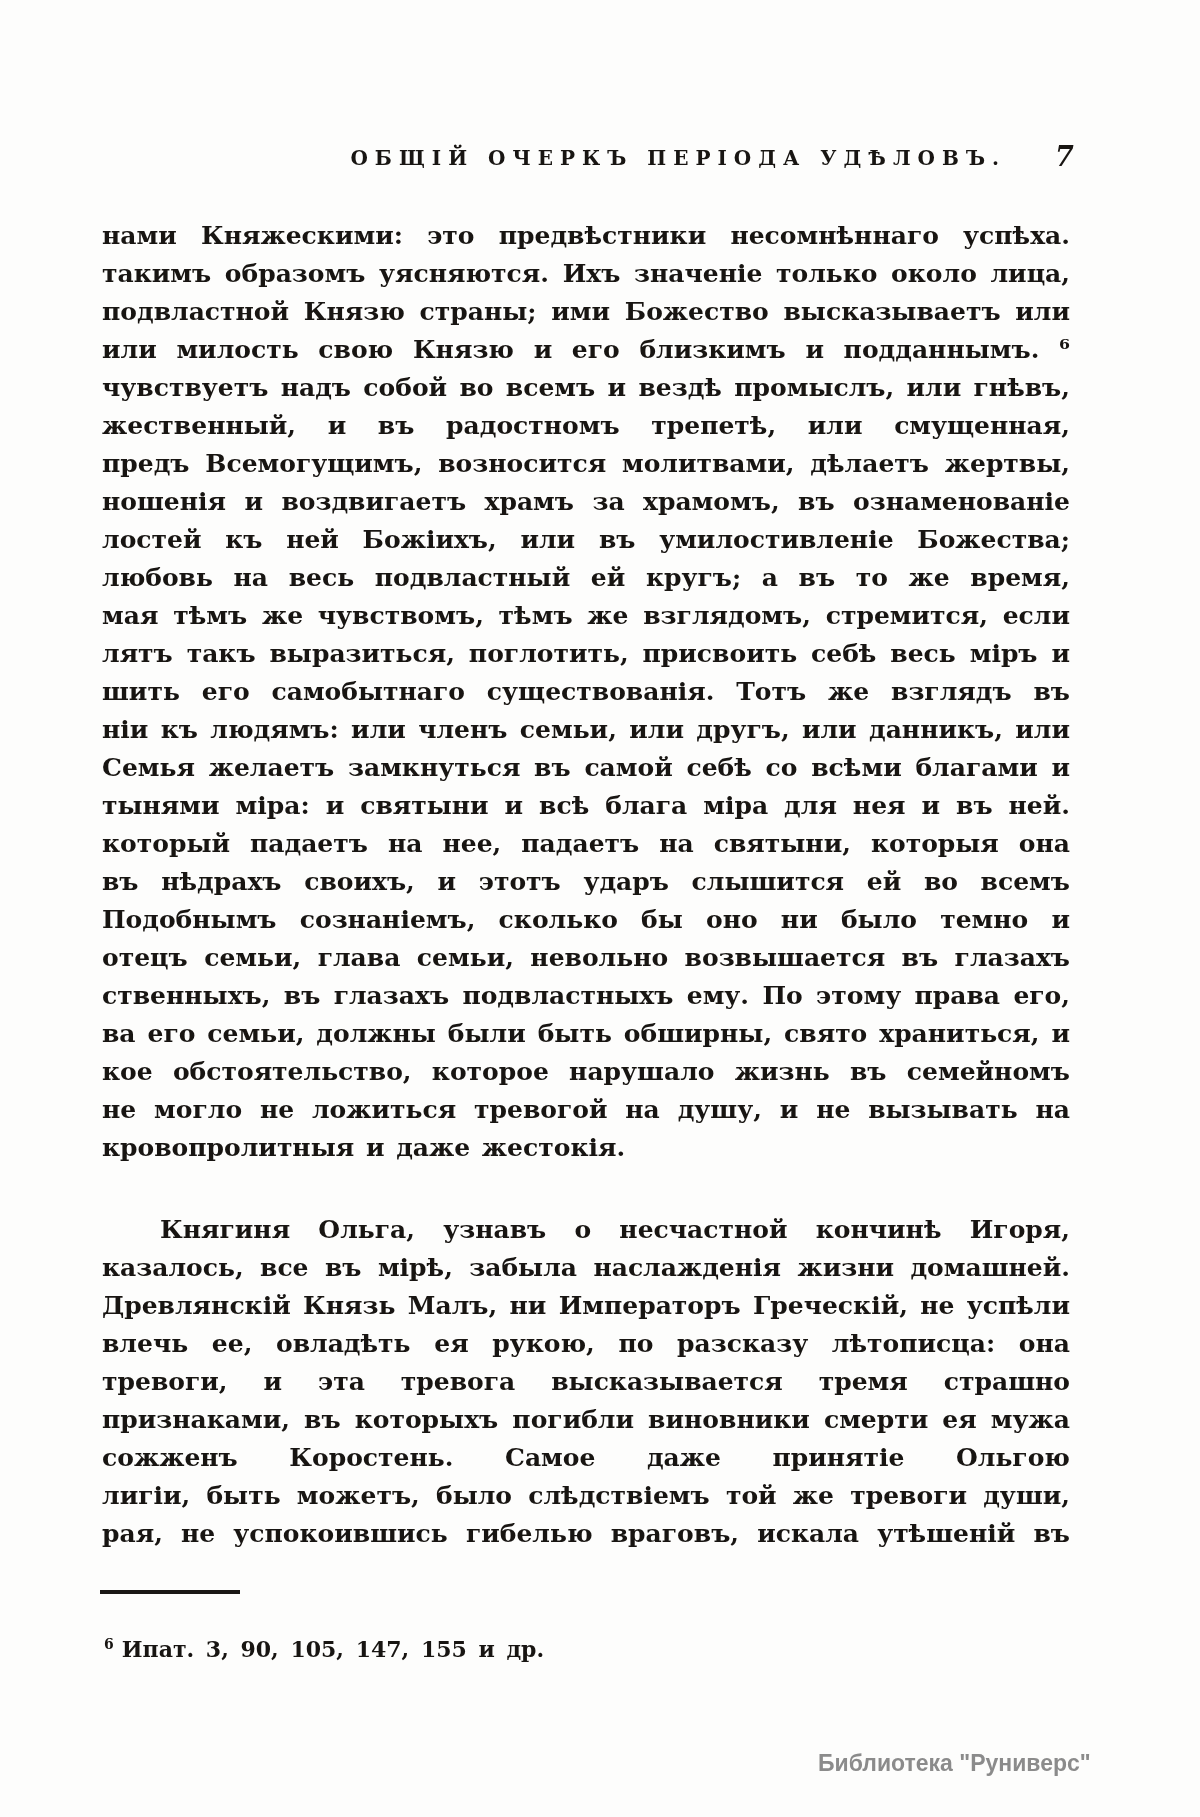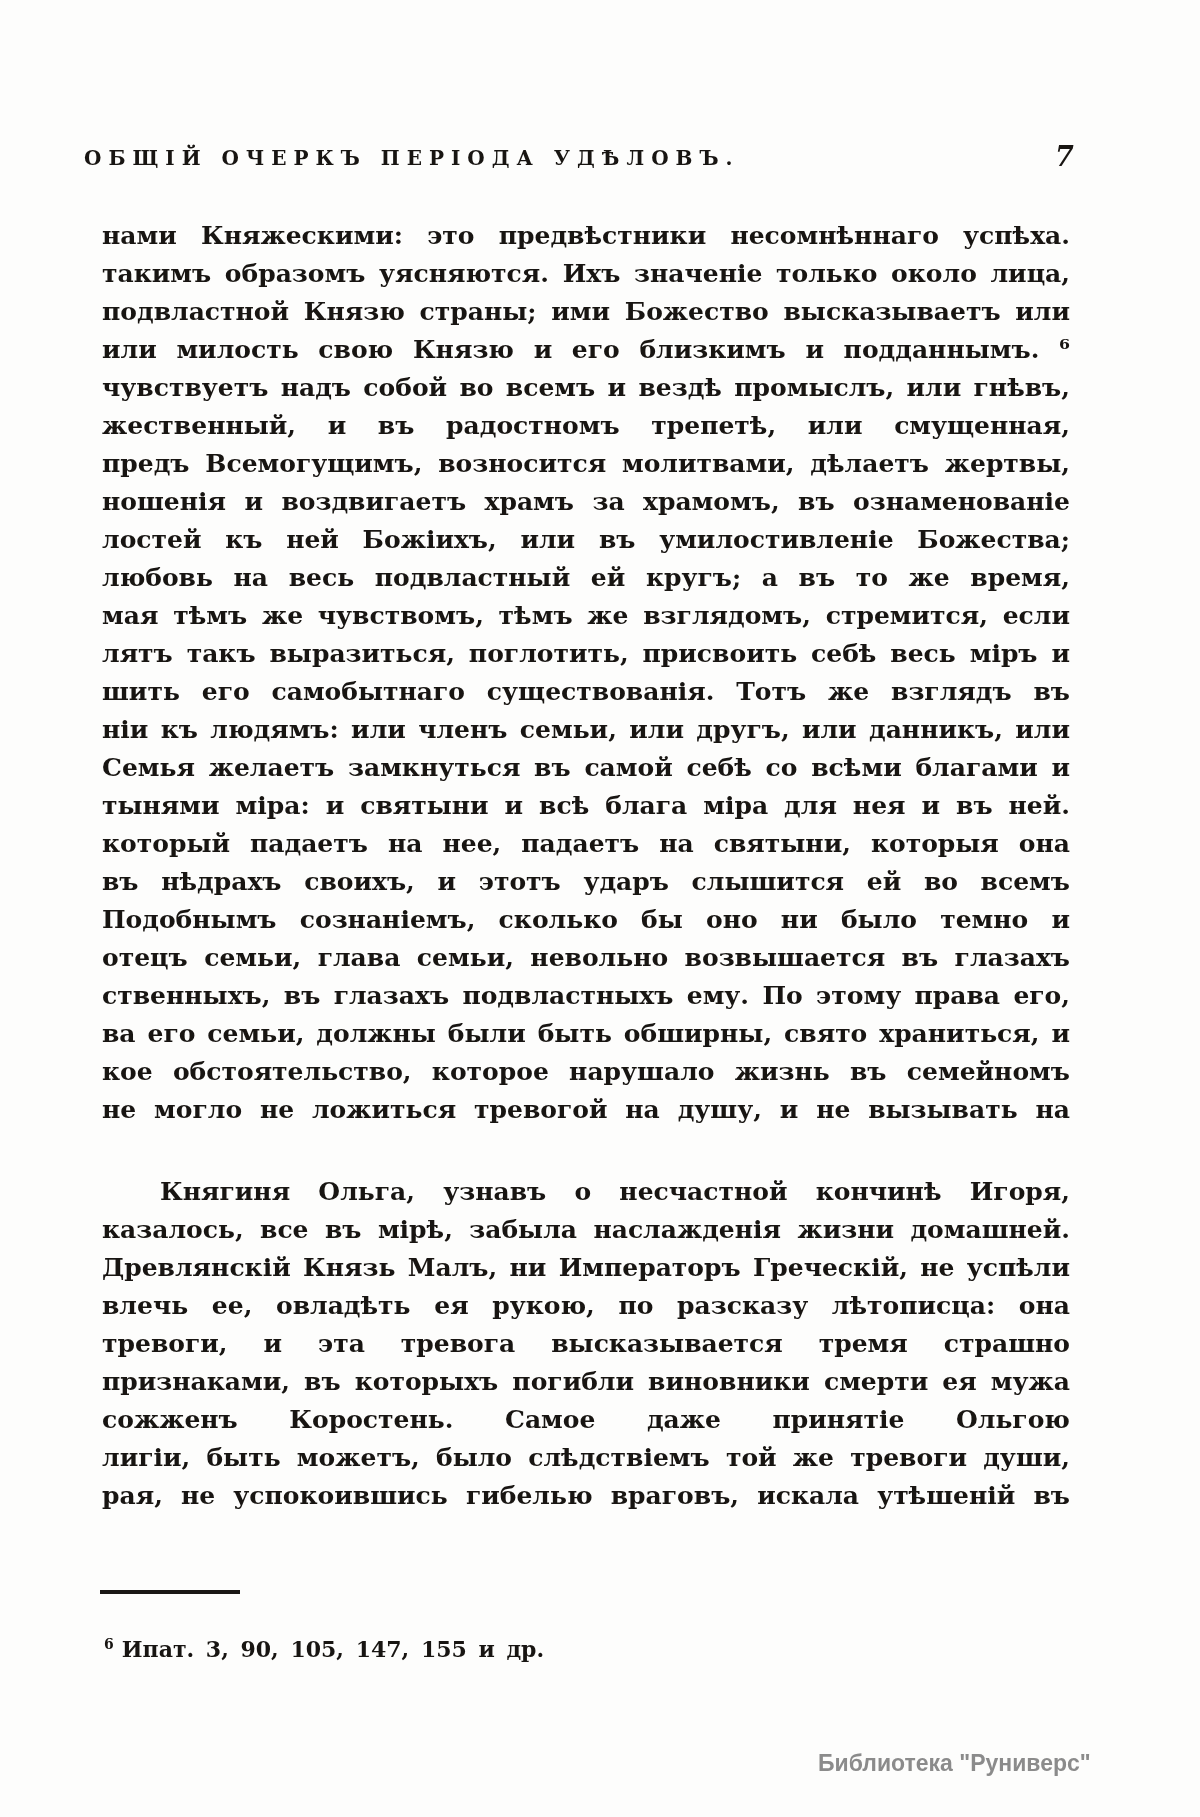--- a/index.html
+++ b/index.html
@@ -12,23 +12,23 @@
     width: 1200px;
     height: 1817px;
     background: #fdfdfc;
     overflow: hidden;
     font-family: "DejaVu Serif", serif;
     color: #181512;
   }
   .running-header {
     position: absolute;
     top: 146px;
-    left: 84px;
+    left: 106px;
     width: 900px;
-    text-align: left;
+    text-align: right;
   }
   .header-title {
     font-size: 20px;
     font-weight: bold;
     letter-spacing: 7px;
     white-space: nowrap;
   }
   .page-number {
     position: absolute;
     top: 141px;
@@ -126,20 +126,21 @@
         <div class="tline">Семья желаетъ замкнуться въ самой себѣ со всѣми благами и свя-</div>
         <div class="tline">тынями міра: и святыни и всѣ блага міра для нея и въ ней. Ударъ,</div>
         <div class="tline">который падаетъ на нее, падаетъ на святыни, которыя она носитъ</div>
         <div class="tline">въ нѣдрахъ своихъ, и этотъ ударъ слышится ей во всемъ мірозданіи.</div>
         <div class="tline">Подобнымъ сознаніемъ, сколько бы оно ни было темно и грубо,</div>
         <div class="tline">отецъ семьи, глава семьи, невольно возвышается въ глазахъ соб-</div>
         <div class="tline">ственныхъ, въ глазахъ подвластныхъ ему. По этому права его, пра-</div>
         <div class="tline">ва его семьи, должны были быть обширны, свято храниться, и вся-</div>
         <div class="tline">кое обстоятельство, которое нарушало жизнь въ семейномъ чувствѣ,</div>
         <div class="tline">не могло не ложиться тревогой на душу, и не вызывать на дѣла</div>
+        <div class="tline last">кровопролитныя и даже жестокія.</div>
       </div>
     <div class="para indent">
         <div class="tline">Княгиня Ольга, узнавъ о несчастной кончинѣ Игоря, потеряла,</div>
         <div class="tline">казалось, все въ мірѣ, забыла наслажденія жизни домашней. Ни</div>
         <div class="tline">Древлянскій Князь Малъ, ни Императоръ Греческій, не успѣли при-</div>
         <div class="tline">влечь ее, овладѣть ея рукою, по разсказу лѣтописца: она полна тоски,</div>
         <div class="tline">тревоги, и эта тревога высказывается тремя страшно кровавыми</div>
         <div class="tline">признаками, въ которыхъ погибли виновники смерти ея мужа и</div>
         <div class="tline">сожженъ Коростень. Самое даже принятіе Ольгою Христіянской ре-</div>
         <div class="tline">лигіи, быть можетъ, было слѣдствіемъ той же тревоги души, кото-</div>

